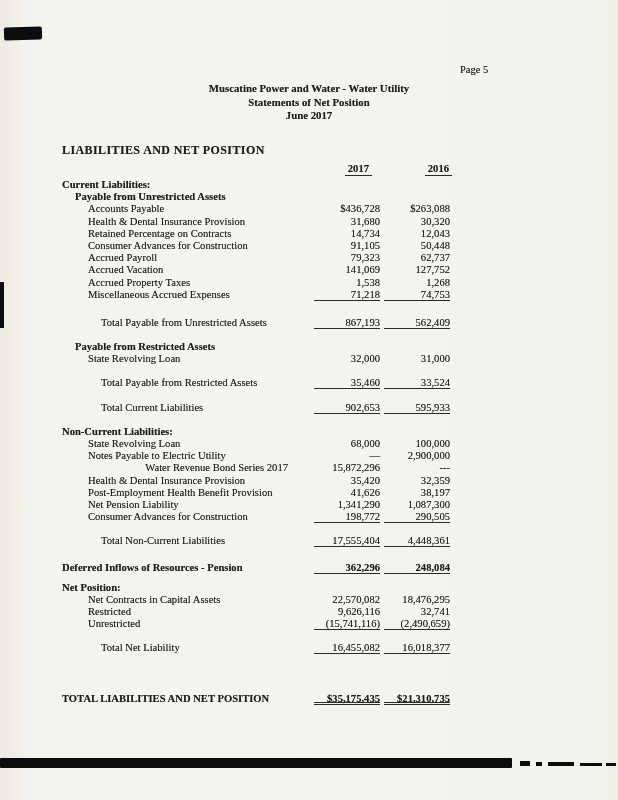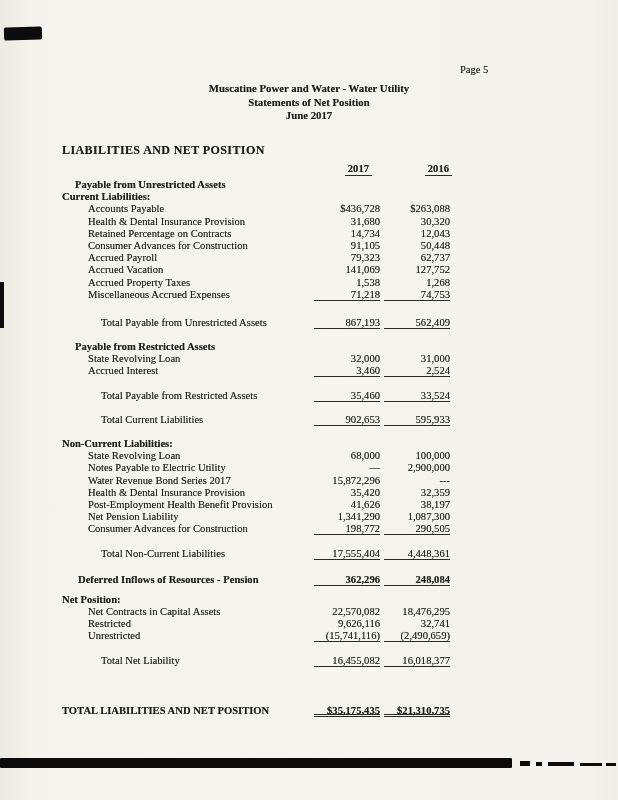--- a/index.html
+++ b/index.html
@@ -60,26 +60,26 @@
 
   <div class="secheading">LIABILITIES AND NET POSITION</div>
 
   <div class="colhead">
     <span class="h1">2017</span>
     <span class="h2">2016</span>
   </div>
 
   <div class="rows">
       <div class="row bold">
+        <span class="label" style="padding-left: 0px;"><span class="ltext">Current Liabilities:</span></span>
+        <span class="val v1"></span>
+        <span class="val v2"></span>
+      </div>
+      <div class="row bold">
         <span class="label" style="padding-left: 13px;"><span class="ltext u">Payable from Unrestricted Assets</span></span>
-        <span class="val v1"></span>
-        <span class="val v2"></span>
-      </div>
-      <div class="row bold">
-        <span class="label" style="padding-left: 0px;"><span class="ltext">Current Liabilities:</span></span>
         <span class="val v1"></span>
         <span class="val v2"></span>
       </div>
       <div class="row">
         <span class="label" style="padding-left: 26px;"><span class="ltext">Accounts Payable</span></span>
         <span class="val v1">$436,728</span>
         <span class="val v2">$263,088</span>
       </div>
       <div class="row">
         <span class="label" style="padding-left: 26px;"><span class="ltext">Health &amp; Dental Insurance Provision</span></span>
@@ -124,25 +124,20 @@
       <div class="row bold" style="margin-top: 12px;">
         <span class="label" style="padding-left: 13px;"><span class="ltext u">Payable from Restricted Assets</span></span>
         <span class="val v1"></span>
         <span class="val v2"></span>
       </div>
       <div class="row">
         <span class="label" style="padding-left: 26px;"><span class="ltext">State Revolving Loan</span></span>
         <span class="val v1">32,000</span>
         <span class="val v2">31,000</span>
       </div>
-      <div class="row">
-        <span class="label" style="padding-left: 26px;"><span class="ltext">Accrued Interest</span></span>
-        <span class="val v1 single">3,460</span>
-        <span class="val v2 single">2,524</span>
-      </div>
       <div class="row" style="margin-top: 12px;">
         <span class="label" style="padding-left: 39px;"><span class="ltext">Total Payable from Restricted Assets</span></span>
         <span class="val v1 single">35,460</span>
         <span class="val v2 single">33,524</span>
       </div>
       <div class="row" style="margin-top: 12px;">
         <span class="label" style="padding-left: 39px;"><span class="ltext">Total Current Liabilities</span></span>
         <span class="val v1 single">902,653</span>
         <span class="val v2 single">595,933</span>
       </div>
@@ -155,21 +150,21 @@
         <span class="label" style="padding-left: 26px;"><span class="ltext">State Revolving Loan</span></span>
         <span class="val v1">68,000</span>
         <span class="val v2">100,000</span>
       </div>
       <div class="row">
         <span class="label" style="padding-left: 26px;"><span class="ltext">Notes Payable to Electric Utility</span></span>
         <span class="val v1">—</span>
         <span class="val v2">2,900,000</span>
       </div>
       <div class="row">
-        <span class="label" style="padding-left: 26px;"><span class="ltext">Water Revenue Bond Series 2017</span></span>
+        <span class="label" style="padding-left: 26px; text-align: right;"><span class="ltext">Water Revenue Bond Series 2017</span></span>
         <span class="val v1">15,872,296</span>
         <span class="val v2">---</span>
       </div>
       <div class="row">
         <span class="label" style="padding-left: 26px;"><span class="ltext">Health &amp; Dental Insurance Provision</span></span>
         <span class="val v1">35,420</span>
         <span class="val v2">32,359</span>
       </div>
       <div class="row">
         <span class="label" style="padding-left: 26px;"><span class="ltext">Post-Employment Health Benefit Provision</span></span>
@@ -185,21 +180,21 @@
         <span class="label" style="padding-left: 26px;"><span class="ltext">Consumer Advances for Construction</span></span>
         <span class="val v1 single">198,772</span>
         <span class="val v2 single">290,505</span>
       </div>
       <div class="row" style="margin-top: 12px;">
         <span class="label" style="padding-left: 39px;"><span class="ltext">Total Non-Current Liabilities</span></span>
         <span class="val v1 single">17,555,404</span>
         <span class="val v2 single">4,448,361</span>
       </div>
       <div class="row bold" style="margin-top: 14px;">
-        <span class="label" style="padding-left: 0px; margin-left: 16px;"><span class="ltext">Deferred Inflows of Resources - Pension</span></span>
+        <span class="label" style="padding-left: 0px;"><span class="ltext">Deferred Inflows of Resources - Pension</span></span>
         <span class="val v1 single">362,296</span>
         <span class="val v2 single">248,084</span>
       </div>
       <div class="row bold" style="margin-top: 8px;">
         <span class="label" style="padding-left: 0px;"><span class="ltext">Net Position:</span></span>
         <span class="val v1"></span>
         <span class="val v2"></span>
       </div>
       <div class="row">
         <span class="label" style="padding-left: 26px;"><span class="ltext">Net Contracts in Capital Assets</span></span>

